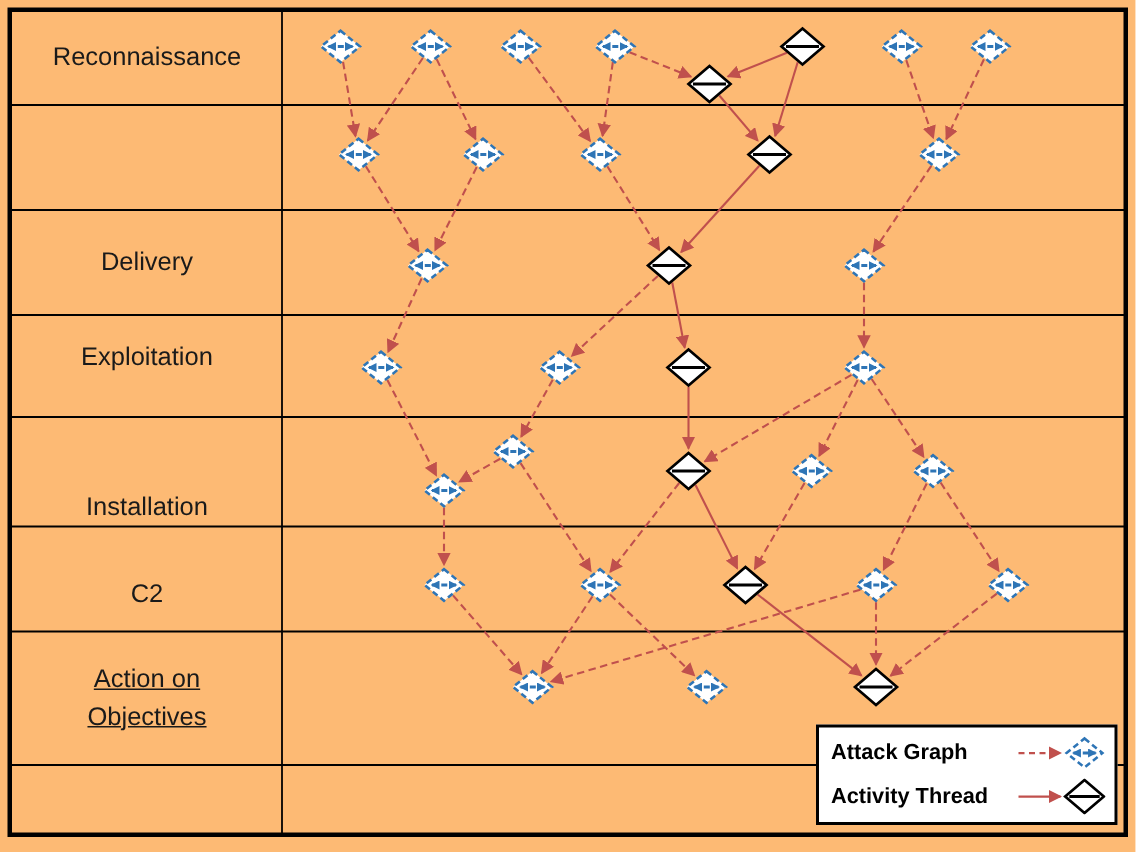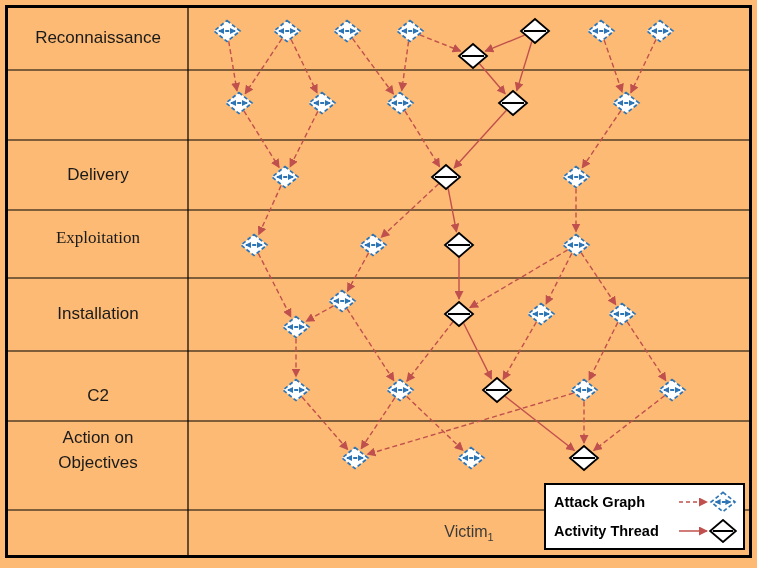--- a/index.html
+++ b/index.html
@@ -227,36 +227,33 @@
         <line x1="573" y1="458" x2="595" y2="458" stroke="#000000" stroke-width="2"></line>
       </g>
     </svg>
 
   <div class="row-label" style="top:7px;height:63px;">
       <span class="inner">Reconnaissance</span>
     </div>
   <div class="row-label" style="top:140px;height:70px;text-align:right;">
       <span class="inner">Delivery</span>
     </div>
-  <div class="row-label" style="top:210px;height:56px;font-family:Liberation Serif, serif;">
+  <div class="row-label" style="top:210px;height:56px;">
       <span class="inner">Exploitation</span>
     </div>
-  <div class="row-label" style="top:278px;height:73px;">
+  <div class="row-label" style="top:278px;height:73px;align-items:flex-end;">
       <span class="inner">Installation</span>
     </div>
   <div class="row-label" style="top:351px;height:91px;">
       <span class="inner">C2</span>
     </div>
-  <div class="row-label" style="top:406px;height:89px;">
+  <div class="row-label" style="top:421px;height:89px;text-decoration:underline;">
       <span class="inner">Action on Objectives</span>
     </div>
 
-  <div id="victim-cell" style="top:510px;height:46px;">
-    <span><span>Victim</span><sub>1</sub></span>
-  </div>
 
   <div id="legend">
     <div class="legend-row">
       <span class="legend-label">Attack Graph</span>
       <svg class="legend-sample" width="62" height="24">
           <line x1="4" y1="12" x2="32" y2="12" stroke="#C0504D" stroke-width="1.5" marker-end="url(#ar)" stroke-dasharray="4,3"></line>
           <g>
             <path d="M 48 2.34 L 59.96 12 L 48 21.66 L 36.04 12 Z" fill="#fff" stroke="#2E75B6" stroke-width="1.7" stroke-dasharray="4,2.5"></path>
             <line x1="40.64" y1="12" x2="55.36" y2="12" stroke="#2E75B6" stroke-width="2" stroke-dasharray="4,2.2" marker-start="url(#ab)" marker-end="url(#ab)"></line>
           </g>

